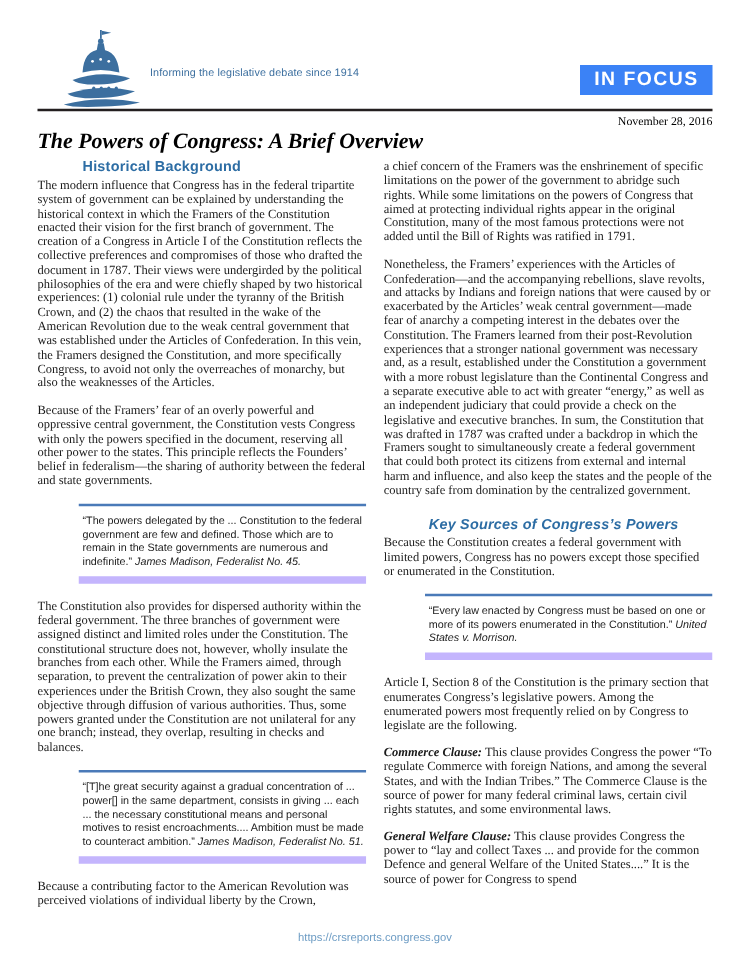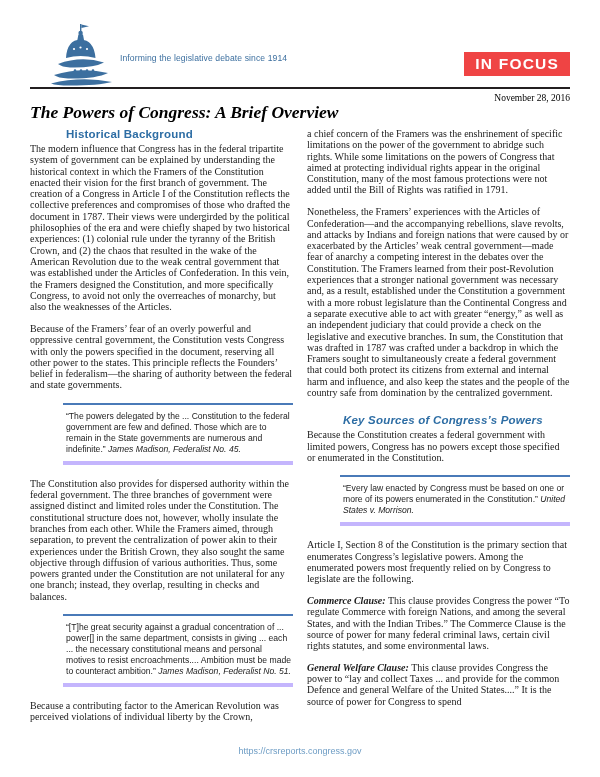--- a/index.html
+++ b/index.html
@@ -22,21 +22,21 @@
     font-size:14px;line-height:15px;
     color:#3c6f9f;letter-spacing:.2px;
   }
   .tagline{
     font-family:"Liberation Sans", sans-serif;
     font-size:8.6px;line-height:10px;
     color:#3c6f9f;margin-top:1px;letter-spacing:.1px;
   }
   .badge{
     position:absolute;top:52px;right:30px;
-    background:#ef4444;color:#ffffff;
+    background:#3b82f6;color:#ffffff;
     font-family:"Liberation Sans", sans-serif;
     font-weight:bold;font-size:15.5px;line-height:15.5px;
     letter-spacing:1.2px;
     padding:4px 11px 4px 11px;
   }
   .header-rule{
     position:absolute;top:87px;left:30px;right:30px;
     height:2px;background:#231f20;
   }
   .doc-date{
@@ -61,21 +61,21 @@
   }
   .section-h.spaced{margin-top:16px;font-style:italic;}
   .body-p{
     font-size:10px;line-height:11.3px;
     margin:0 0 10.5px 0;text-align:left;
   }
   .lead{font-weight:bold;font-style:italic;}
   .quote-box{
     margin:12px 0 13px 33px;
     border-top:2px solid #4a7ab8;
-    border-bottom:4px solid #c4b5fd;
+    border-bottom:6px solid #c4b5fd;
     padding:6px 2px 6px 3px;
     font-family:"Liberation Sans", sans-serif;
     font-size:8.6px;line-height:11px;color:#222;
   }
   .quote-attr{font-style:italic;}
   
   .footer{
     position:absolute;top:740px;left:0;width:600px;
     text-align:center;
   }

